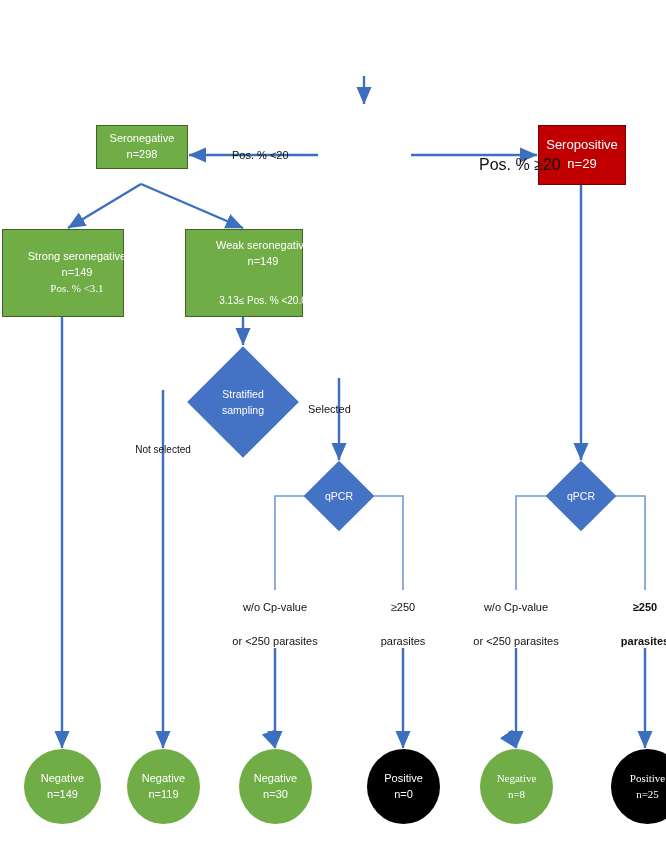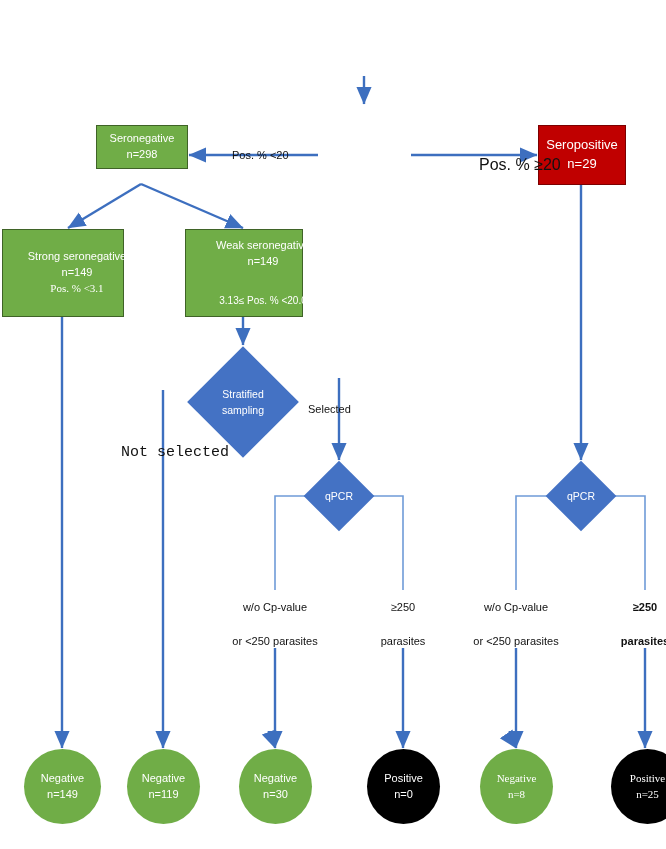--- a/index.html
+++ b/index.html
@@ -216,21 +216,21 @@
 
   <div class="node ellipse red" style="left:611px; top:749px; width:73px; height:75px; font-size:11px;">
     <span class="ln serif">Positive</span>
     <span class="ln serif">n=25</span>
   </div>
 
   <div class="edge-label" style="left:232px; top:147px; font-size:11px;">Pos. % &lt;20</div>
 
   <div class="edge-label" style="left:440px; top:153px; font-size:16px;padding-left:39px;">Pos. % ≥20</div>
 
-  <div class="edge-label" style="left:121px; top:442px; width:68px; font-size:15px;font-family:Liberation Mono, monospace;">
+  <div class="edge-label" style="left:129px; top:442px; width:68px; font-size:10px;">
     <span class="ln">Not</span>
     <span class="ln">selected</span>
   </div>
 
   <div class="edge-label" style="left:308px; top:401px; font-size:11px;">Selected</div>
 
   <div class="edge-label" style="left:206px; top:599px; width:138px; font-size:11px;">
     <span class="ln">w/o Cp-value</span>
     <span class="ln" style="margin-top:17px; display:block;">or &lt;250 parasites</span>
   </div>

